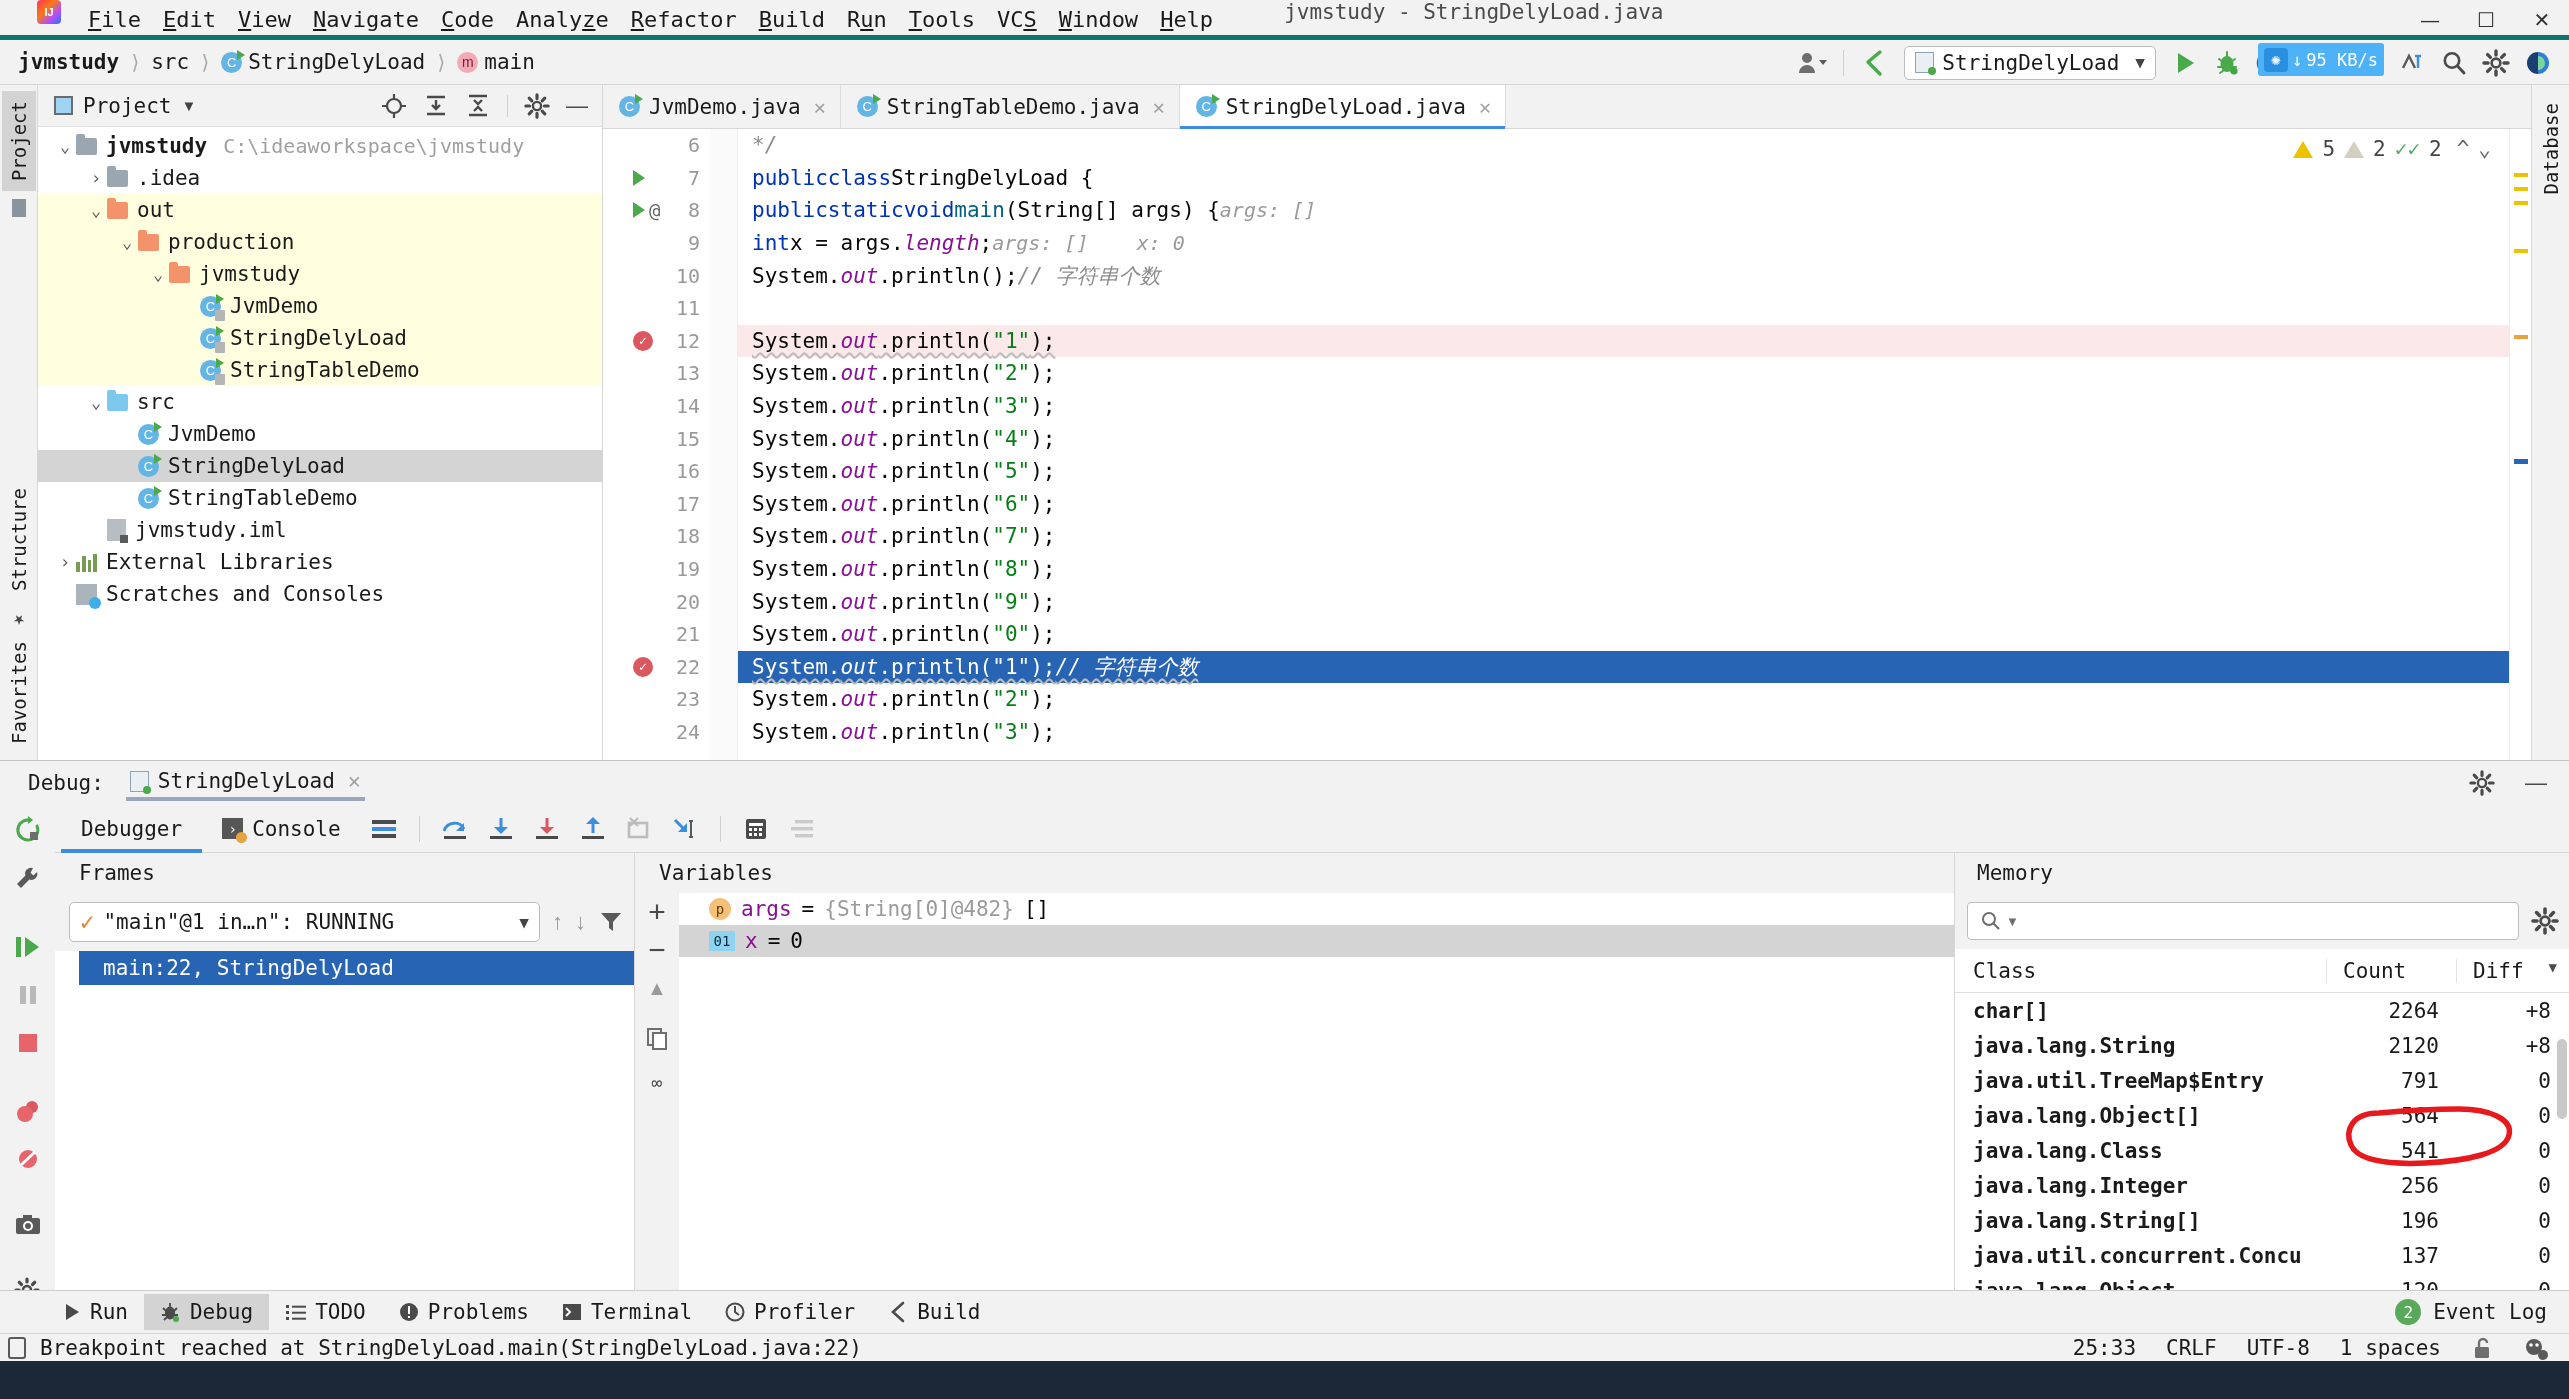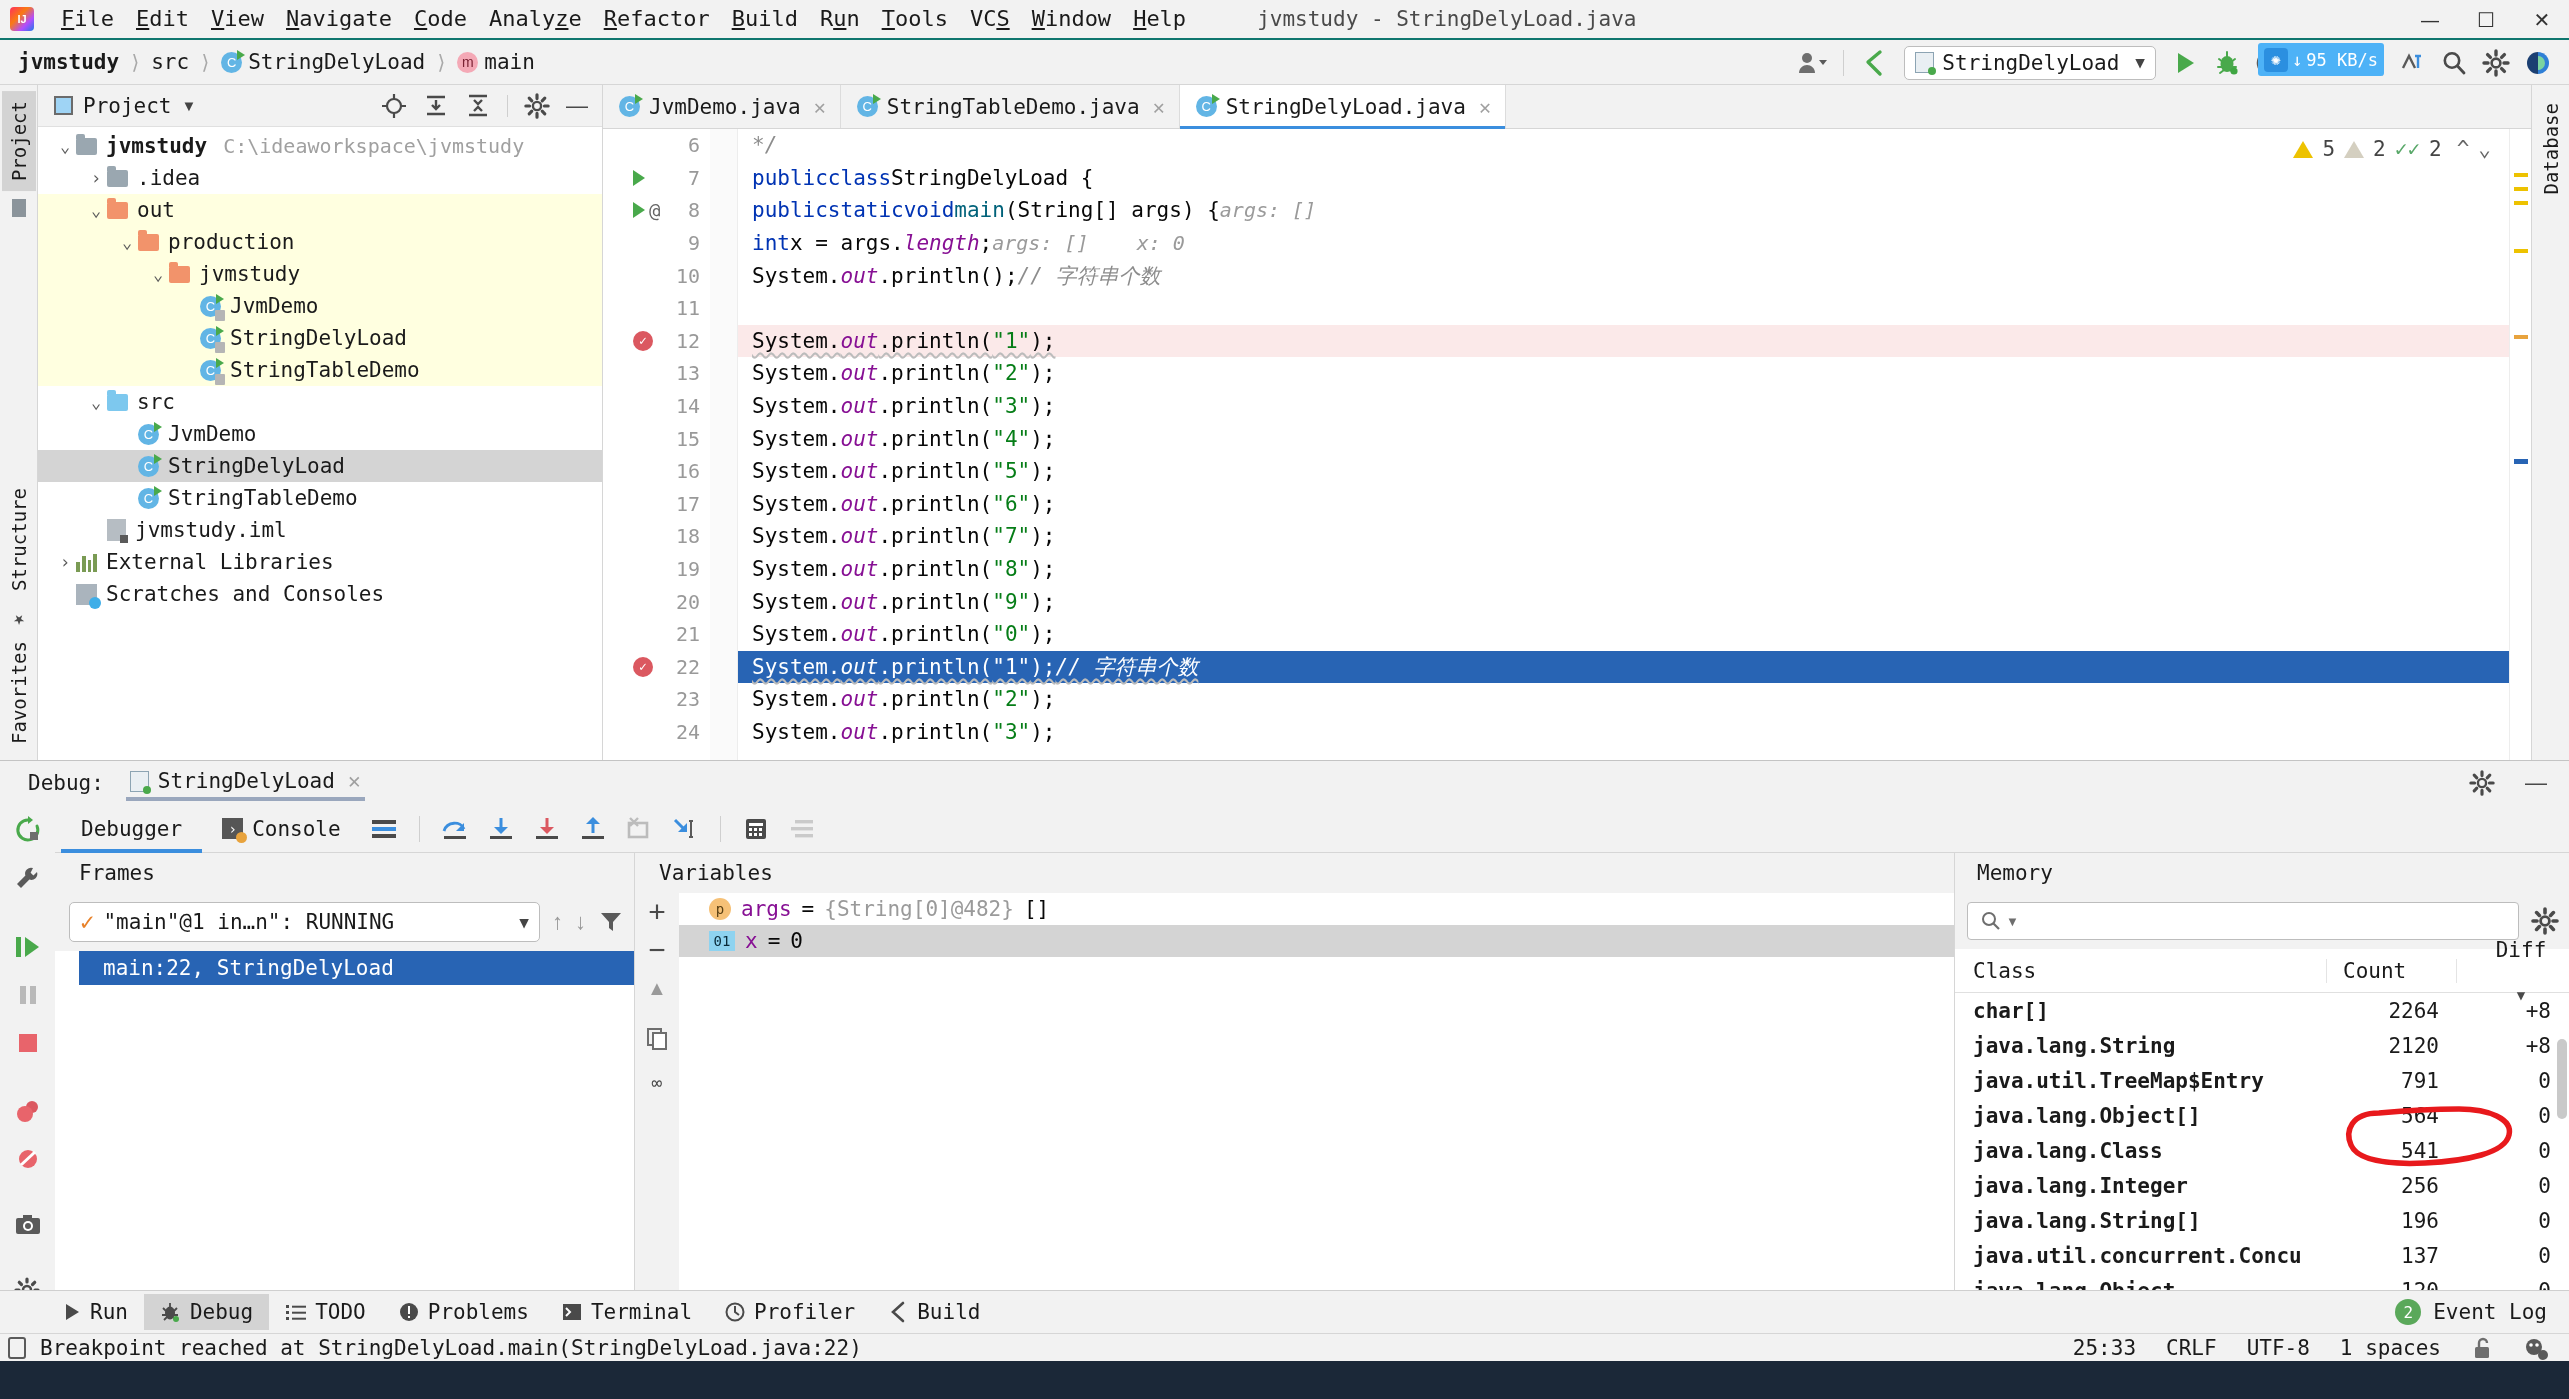--- a/index.html
+++ b/index.html
@@ -8,23 +8,23 @@
     font-family: "Liberation Sans", sans-serif;
     font-size: 22px;
     background: #f2f2f2;
     overflow: hidden;
     -webkit-font-smoothing: antialiased;
   }
   .ide { width: 2569px; height: 1399px; display: flex; flex-direction: column; background: #f2f2f2; position: relative; }
 
   
   .menubar {
-    height: 40px; display: flex; align-items: center;
-    background: #f2f2f2; border-bottom: 2px solid #0f766e;
-    padding-left: 10px; position: relative;
+    height: 40px; display: flex; align-items: flex-start;
+    background: #f2f2f2; border-bottom: 5px solid #0f766e;
+    padding-left: 37px; position: relative;
   }
   .ij-logo {
     width: 24px; height: 24px; margin-right: 16px; border-radius: 4px;
     background: linear-gradient(135deg,#fe315d 0%,#f97a12 38%,#b24dff 70%,#1e7ae8 100%);
     position: relative; flex: none;
   }
   .ij-logo::after {
     content: "IJ"; position: absolute; inset: 0; color: #fff;
     font-size: 11px; font-weight: bold; display:flex; align-items:center; justify-content:center;
     font-family: "Liberation Sans", sans-serif;
@@ -225,21 +225,21 @@
 
   .pane-mem { width: 614px; flex: none; display: flex; flex-direction: column; background: #fff; }
   .mem-hdr { height: 40px; background: #f2f2f2; display: flex; align-items: center; padding-left: 22px;
       font-family: "DejaVu Sans Mono", monospace; font-size: 21px; color: #1a1a1a; }
   .mem-search { height: 56px; background: #f2f2f2; display: flex; align-items: center; padding: 0 10px 0 12px; gap: 12px; }
   .mem-input { flex: 1; height: 38px; border: 1px solid #bdbdbd; border-radius: 4px; background: #fff; display: flex; align-items: center; padding-left: 12px; gap: 4px; }
   .mem-cols { height: 44px; display: flex; align-items: center; background: #fff; border-bottom: 1px solid #e0e0e0;
       font-family: "DejaVu Sans Mono", monospace; font-size: 21px; color: #1a1a1a; }
   .c-class { flex: 1; padding-left: 18px; border-right: 1px solid #e4e4e4; }
   .c-count { width: 130px; padding-left: 16px; border-right: 1px solid #e4e4e4; }
-  .c-diff { width: 112px; padding-left: 16px; display: flex; align-items: center; gap: 25px; flex-direction: column; }
+  .c-diff { width: 112px; padding-left: 16px; display: flex; align-items: flex-start; gap: 25px; }
   .mem-row { height: 35px; display: flex; align-items: center; font-family: "DejaVu Sans Mono", monospace; font-size: 21px; color: #1a1a1a; }
   .mem-row .m-class { flex: 1; padding-left: 18px; white-space: nowrap; overflow: hidden; font-weight: bold; }
   .mem-row .m-count { width: 130px; text-align: right; padding-right: 18px; }
   .mem-row .m-diff { width: 112px; text-align: right; padding-right: 18px; }
   .mem-scroll { position: absolute; right: 2px; width: 10px; background: #c9c9c9; border-radius: 5px; }
   .redcircle { position: absolute; pointer-events: none; }
 
   
   .toolwin {
     height: 43px; background: #f2f2f2; display: flex; align-items: center; padding-left: 46px; gap: 0;

